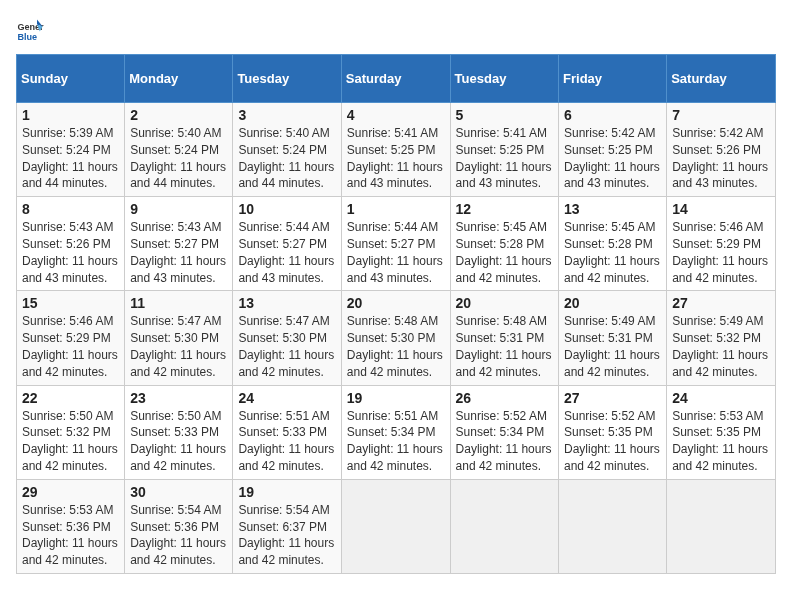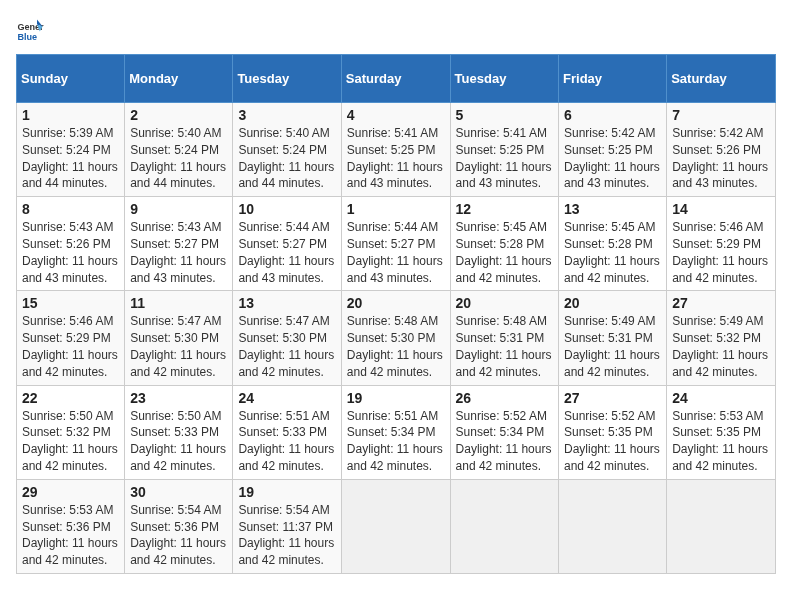--- a/index.html
+++ b/index.html
@@ -241,21 +241,21 @@
         <td>
           <span class="day-number">29</span>
           <div class="day-info"><span>Sunrise: 5:53 AM</span><br><span>Sunset: 5:36 PM</span><br><span>Daylight: 11 hours and 42 minutes.</span></div>
         </td>
         <td>
           <span class="day-number">30</span>
           <div class="day-info"><span>Sunrise: 5:54 AM</span><br><span>Sunset: 5:36 PM</span><br><span>Daylight: 11 hours and 42 minutes.</span></div>
         </td>
         <td>
           <span class="day-number">19</span>
-          <div class="day-info"><span>Sunrise: 5:54 AM</span><br><span>Sunset: 11:37 PM</span><br><span>Daylight: 11 hours and 42 minutes.</span></div>
+          <div class="day-info"><span>Sunrise: 5:54 AM</span><br><span>Sunset: 6:37 PM</span><br><span>Daylight: 11 hours and 42 minutes.</span></div>
         </td>
         <td class="empty-cell"></td>
         <td class="empty-cell"></td>
         <td class="empty-cell"></td>
         <td class="empty-cell"></td>
       </tr>
     </tbody>
 </table>
 
 </body></html>

